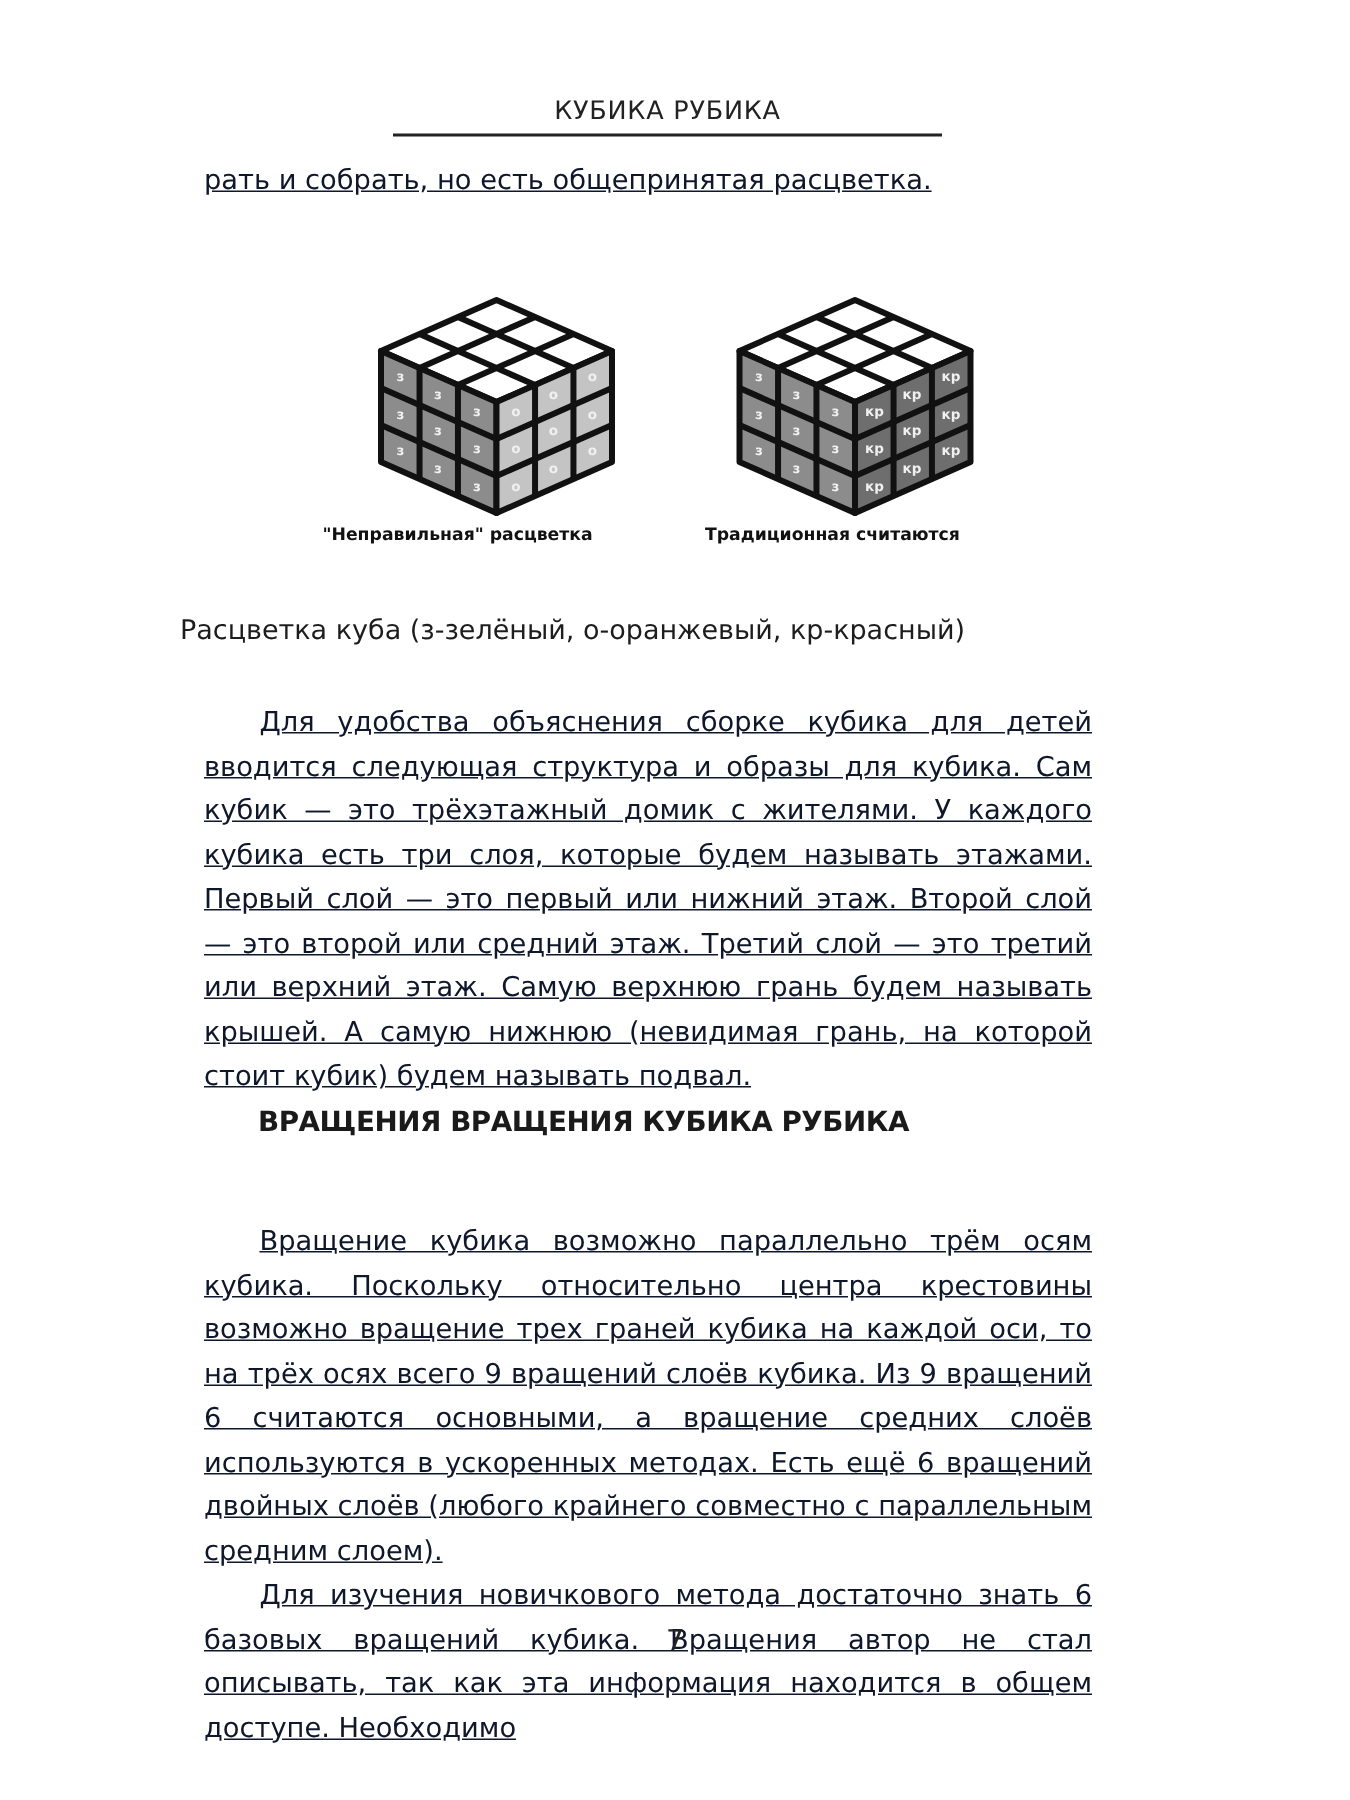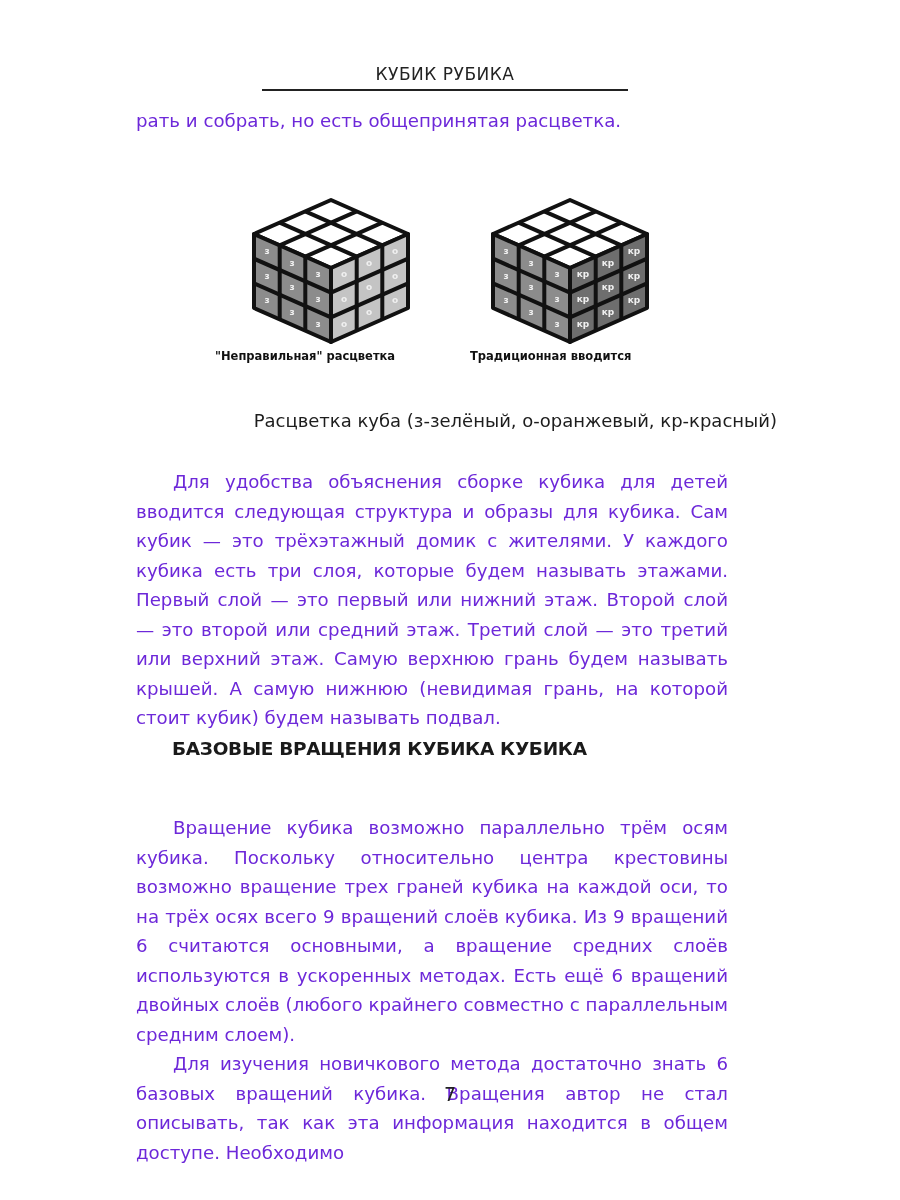--- a/index.html
+++ b/index.html
@@ -2,33 +2,33 @@
 <html><head>
 <meta charset="utf-8">
 <style>
   html, body { margin:0; padding:0; background:#ffffff; }
   body { width:900px; height:1200px; position:relative; overflow:hidden;
          font-family:"DejaVu Sans", sans-serif; color:#1a1a1a; }
   .header { position:absolute; left:262px; top:64px; width:366px; text-align:center;
             font-size:17px; letter-spacing:0.5px; color:#222; }
   .header-rule { position:absolute; left:262px; top:89px; width:366px; height:2px; background:#222; }
   .text { position:absolute; left:136px; width:592px; font-size:18.2px; line-height:29.5px;
-          text-align:justify; color:#6d28d9; }
+          text-align:justify; color:#0f172a;text-decoration:underline; }
   .text p { margin:0; text-indent:37px; }
   .text p.noindent { text-indent:0; }
   .cube { position:absolute; }
   .cube-caption { position:absolute; font-size:11.5px; font-weight:bold; color:#111; white-space:nowrap; }
-  .fig-caption { position:absolute; left:149px; width:628px; top:410px; text-align:right; font-size:18px; color:#1d1d1d; }
+  .fig-caption { position:absolute; left:120px; width:628px; top:410px; text-align:left; font-size:18px; color:#1d1d1d; }
   .section-title { position:absolute; left:172px; top:738px; font-size:18.5px; font-weight:bold; letter-spacing:-0.3px; color:#1a1a1a; }
   .page-number { position:absolute; left:0; width:900px; top:1083px; text-align:center; font-size:19px; color:#222; }
 </style>
 </head>
 <body>
 
-<div class="header">КУБИК РУБИКА</div>
+<div class="header">КУБИКА РУБИКА</div>
 <div class="header-rule"></div>
 
 <div class="text" style="top:106px;">
   <p class="noindent">рать и собрать, но есть общепринятая расцветка.</p>
 </div>
 
 <svg class="cube" style="left:248px;top:196px;" width="166" height="150" viewBox="0 0 166 150">
   <g stroke="#111" stroke-width="4" stroke-linejoin="round">
     <polygon points="83,4 160,38 83,72 6,38" fill="#ffffff"></polygon>
     <polygon points="6,38 83,72 83,146 6,112" fill="#8c8c8c"></polygon>
@@ -104,28 +104,28 @@
       <text x="121" y="70">кр</text>
       <text x="147" y="58">кр</text>
     <text x="96" y="106">кр</text>
       <text x="121" y="94">кр</text>
       <text x="147" y="83">кр</text>
     <text x="96" y="131">кр</text>
       <text x="121" y="119">кр</text>
       <text x="147" y="107">кр</text>
   </g>
 </svg>
-<div class="cube-caption" style="left:470px;top:349px;">Традиционная  вводится</div>
+<div class="cube-caption" style="left:470px;top:349px;">Традиционная  считаются</div>
 
 <div class="fig-caption">Расцветка куба (з-зелёный, о-оранжевый, кр-красный)</div>
 
 <div class="text" style="top:467px;">
   <p>Для удобства объяснения сборке кубика для детей вводится следующая структура и образы для кубика. Сам кубик — это трёхэтажный домик с жителями. У каждого кубика есть три слоя, которые будем называть этажами. Первый слой — это первый или нижний этаж. Второй слой — это второй или средний этаж. Третий слой — это третий или верхний этаж. Самую верхнюю грань будем называть крышей. А самую нижнюю (невидимая грань, на которой стоит кубик) будем называть подвал.</p>
 </div>
 
-<div class="section-title">БАЗОВЫЕ ВРАЩЕНИЯ КУБИКА КУБИКА</div>
+<div class="section-title">ВРАЩЕНИЯ ВРАЩЕНИЯ КУБИКА РУБИКА</div>
 
 <div class="text" style="top:813px;">
   <p>Вращение кубика возможно параллельно трём осям кубика. Поскольку относительно центра крестовины возможно враще­ние трех граней кубика на каждой оси, то на трёх осях всего 9 вращений слоёв кубика. Из 9 вращений 6 считаются основны­ми, а вращение средних слоёв используются в ускоренных ме­тодах. Есть ещё 6 вращений двойных слоёв (любого крайнего совместно с параллельным средним слоем).</p>
   <p>Для изучения новичкового метода достаточно знать 6 базо­вых вращений кубика. Вращения автор не стал описывать, так как эта информация находится в общем доступе. Необходимо</p>
 </div>
 
 <div class="page-number">7</div>
 
 </body></html>

